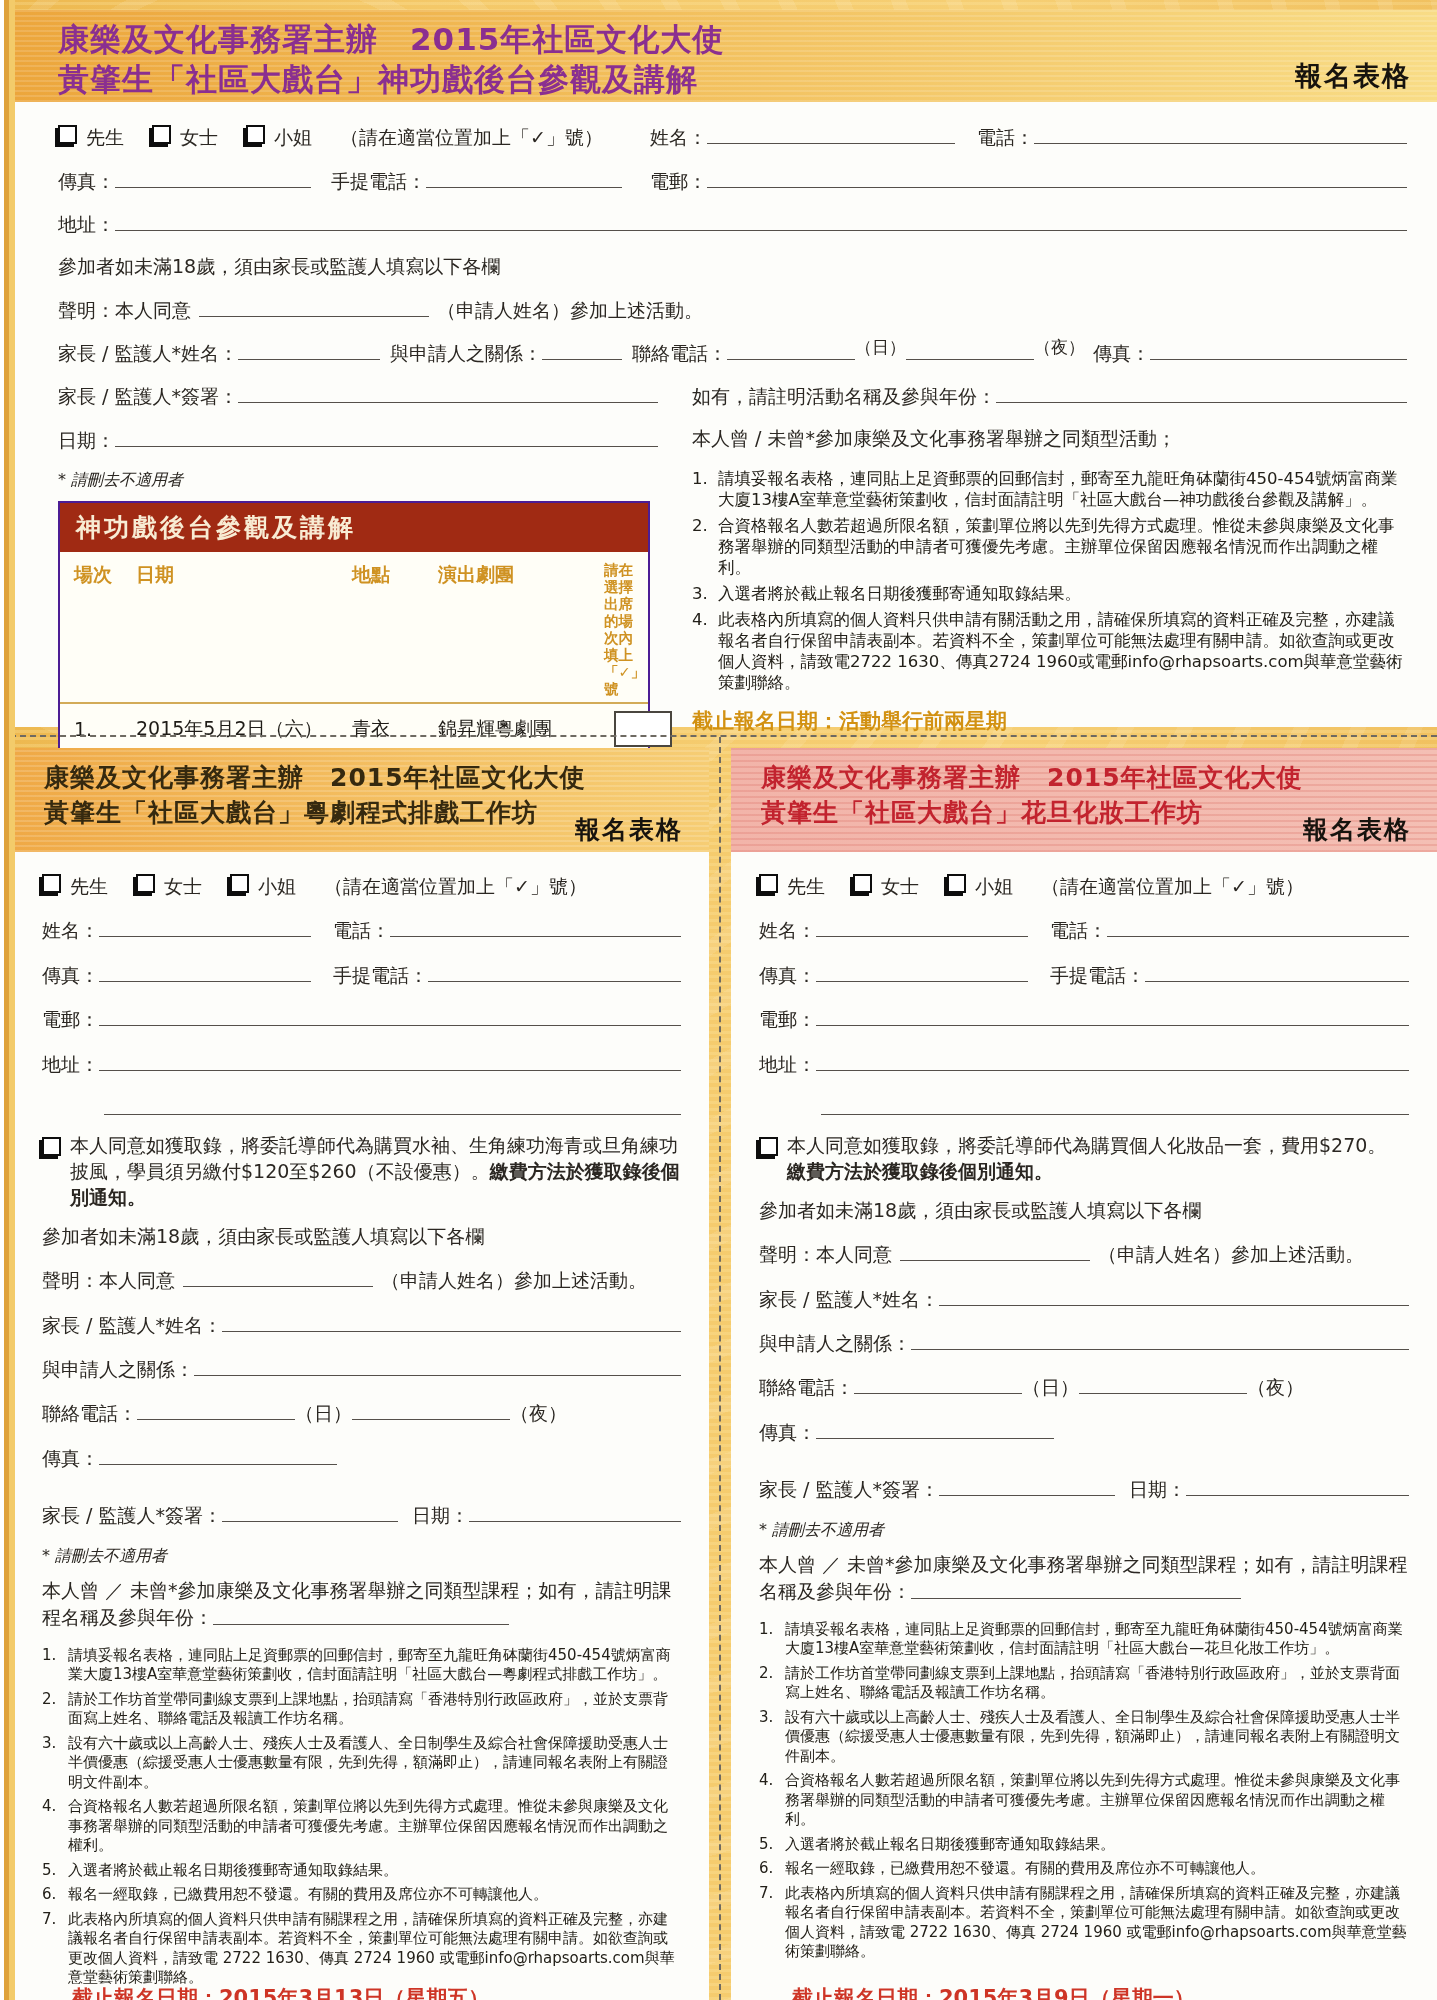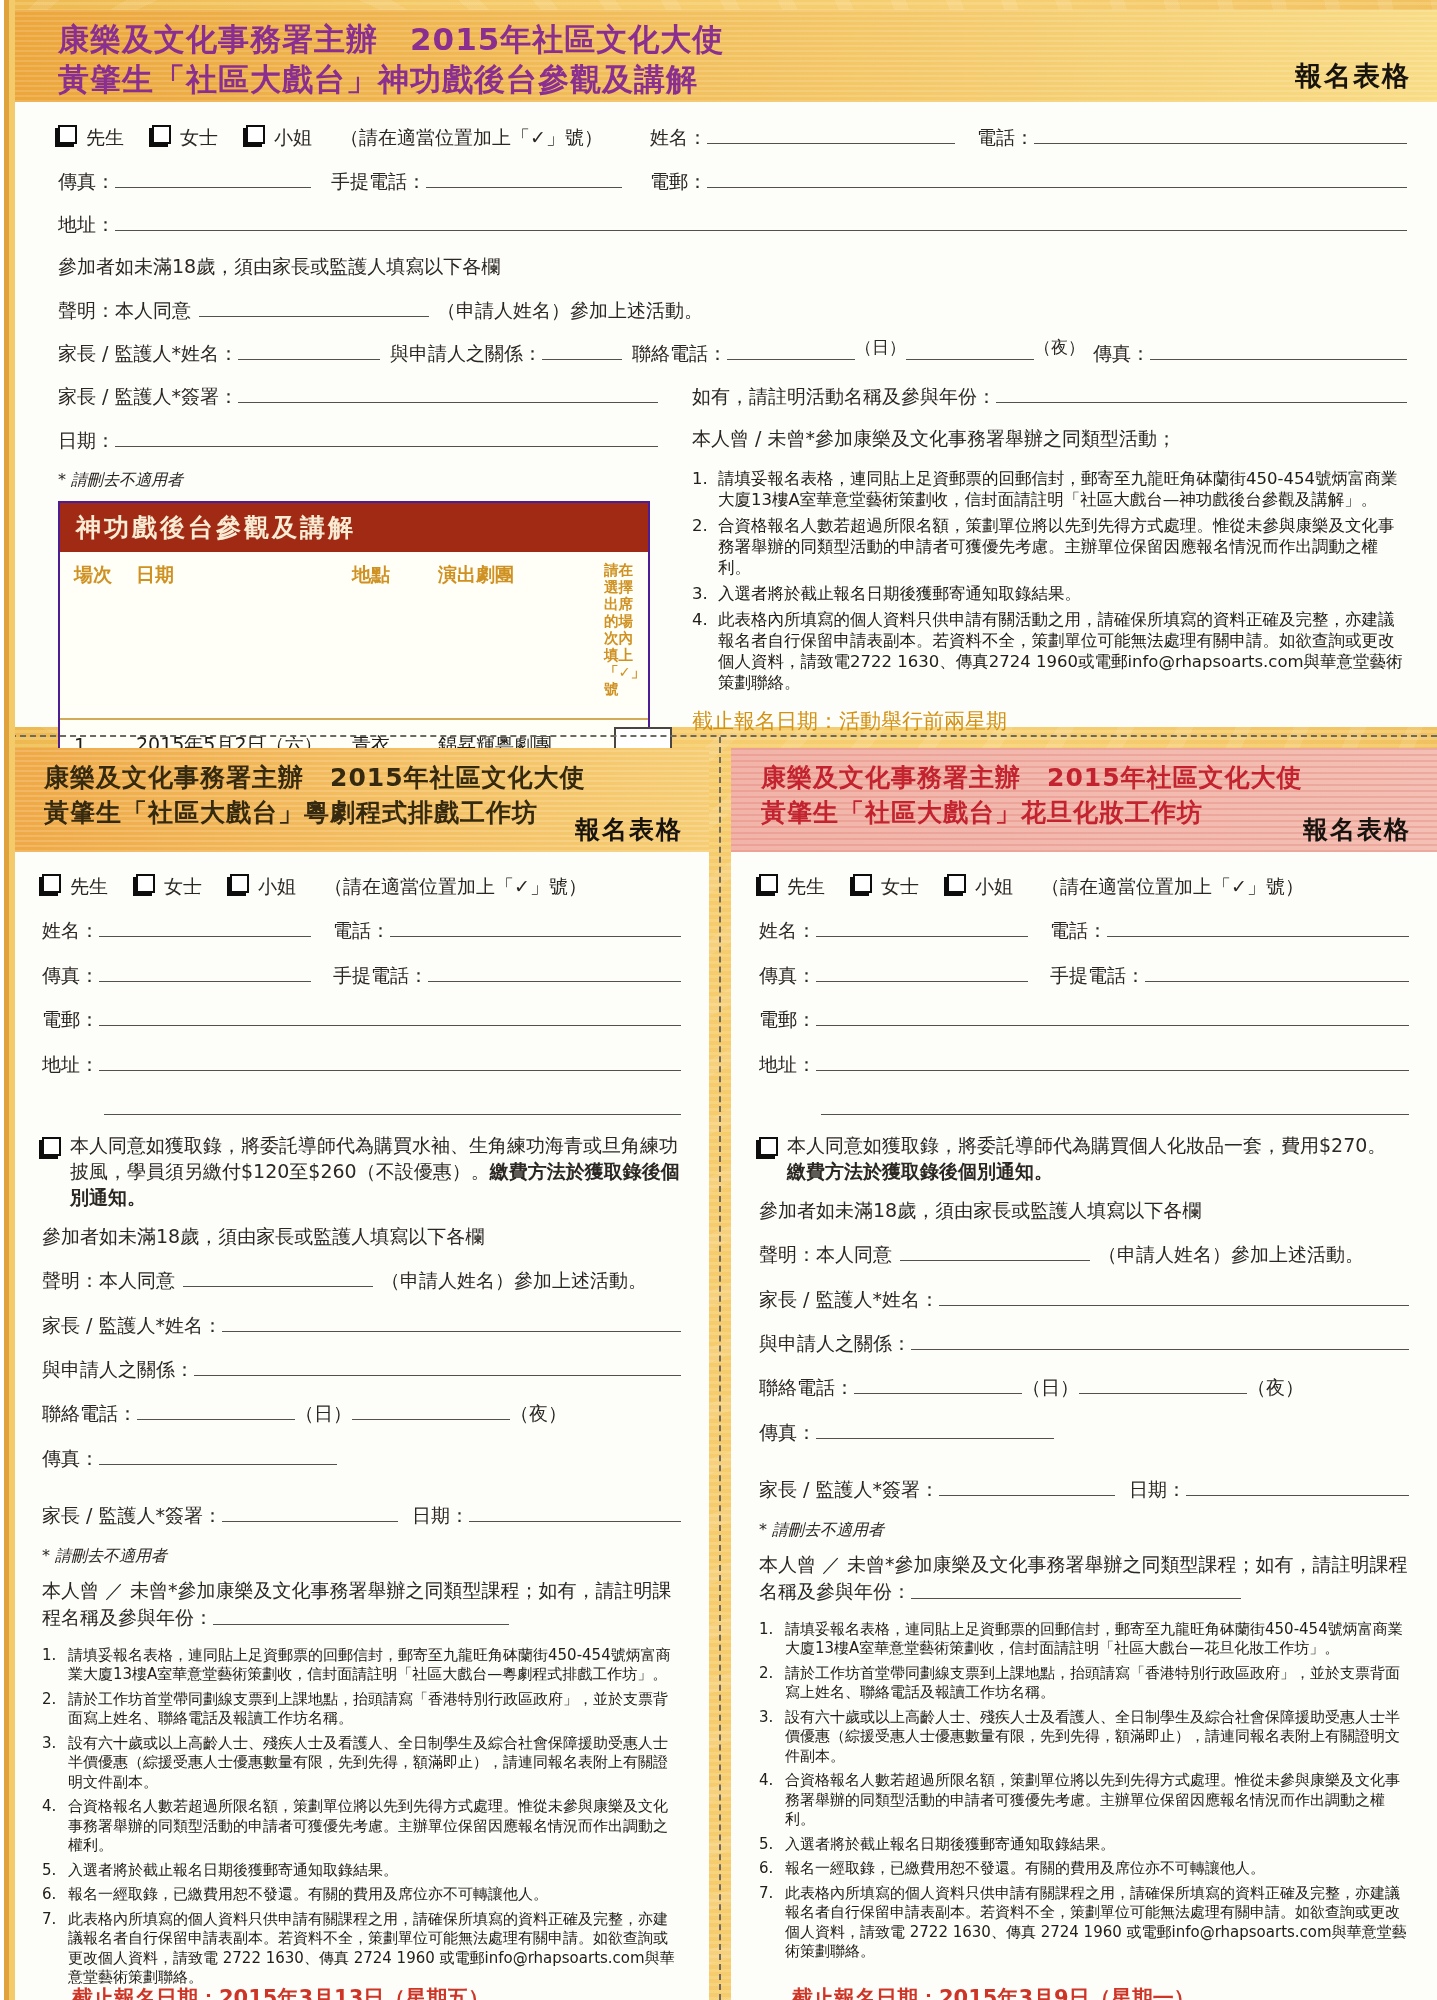--- a/index.html
+++ b/index.html
@@ -36,25 +36,25 @@
   .ftop .band{height:92px;padding:9px 0 0 44px;
     background:repeating-linear-gradient(0deg, rgba(255,255,255,0.14) 0 2px, rgba(0,0,0,0) 2px 5px),
       linear-gradient(90deg,#eca63c,#f2bf5c 45%,#f8dc86);}
   .ftop .band .t{font-size:31px;line-height:40px;font-weight:800;color:#8a2f90;letter-spacing:1px;}
   .blabel{font-size:27px;}
   .ftop .body{height:625px;padding:22px 30px 0 44px;}
   .cols{display:flex;}
   .colL{width:600px;flex:none;}
   .colR{flex:1;margin-left:34px;min-width:0;}
   .notes-top{font-size:16.5px;line-height:21px;}
-  .dl-top{margin-top:14px;font-size:21px;font-weight:400;color:#d29112;}
+  .dl-top{margin-top:14px;font-size:21px;font-weight:700;color:#d29112;}
   
   .tblwrap{border:2px solid #4c1d95;background:#fffef7;margin-top:10px;width:592px;box-sizing:border-box;}
   .tbltitle{background:#a02a13;color:#f8ecd4;font-weight:800;font-size:25px;padding:8px 16px;letter-spacing:3px;}
-  .thead{display:flex;align-items:flex-start;padding:10px 14px 20px;color:#cf9222;font-weight:700;font-size:19px;
+  .thead{display:flex;align-items:flex-start;padding:10px 14px 4px;color:#cf9222;font-weight:700;font-size:19px;
          border-bottom:2px solid #d3ab58;}
   .trow{display:flex;align-items:center;padding:7px 14px;font-size:19px;color:#1f1c17;}
   .trow + .trow{border-top:2px solid #d3ab58;}
   .c1{flex:none;width:62px;}
   .c2{flex:none;width:216px;}
   .c3{flex:none;width:86px;}
   .c4{flex:none;width:166px;}
   .c5{flex:1;font-size:14.5px;line-height:17px;white-space:normal;}
   .box{width:54px;height:32px;border:2px solid #4a463f;background:#fff;margin-left:10px;flex:none;}
   

